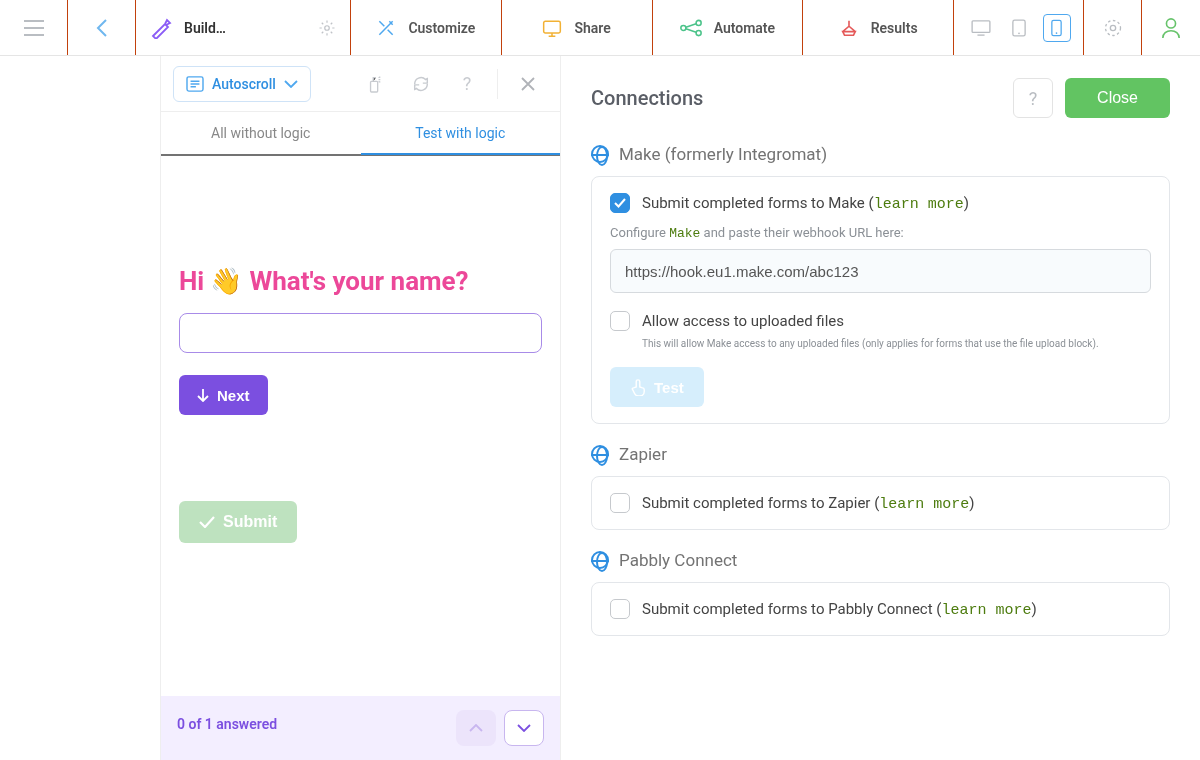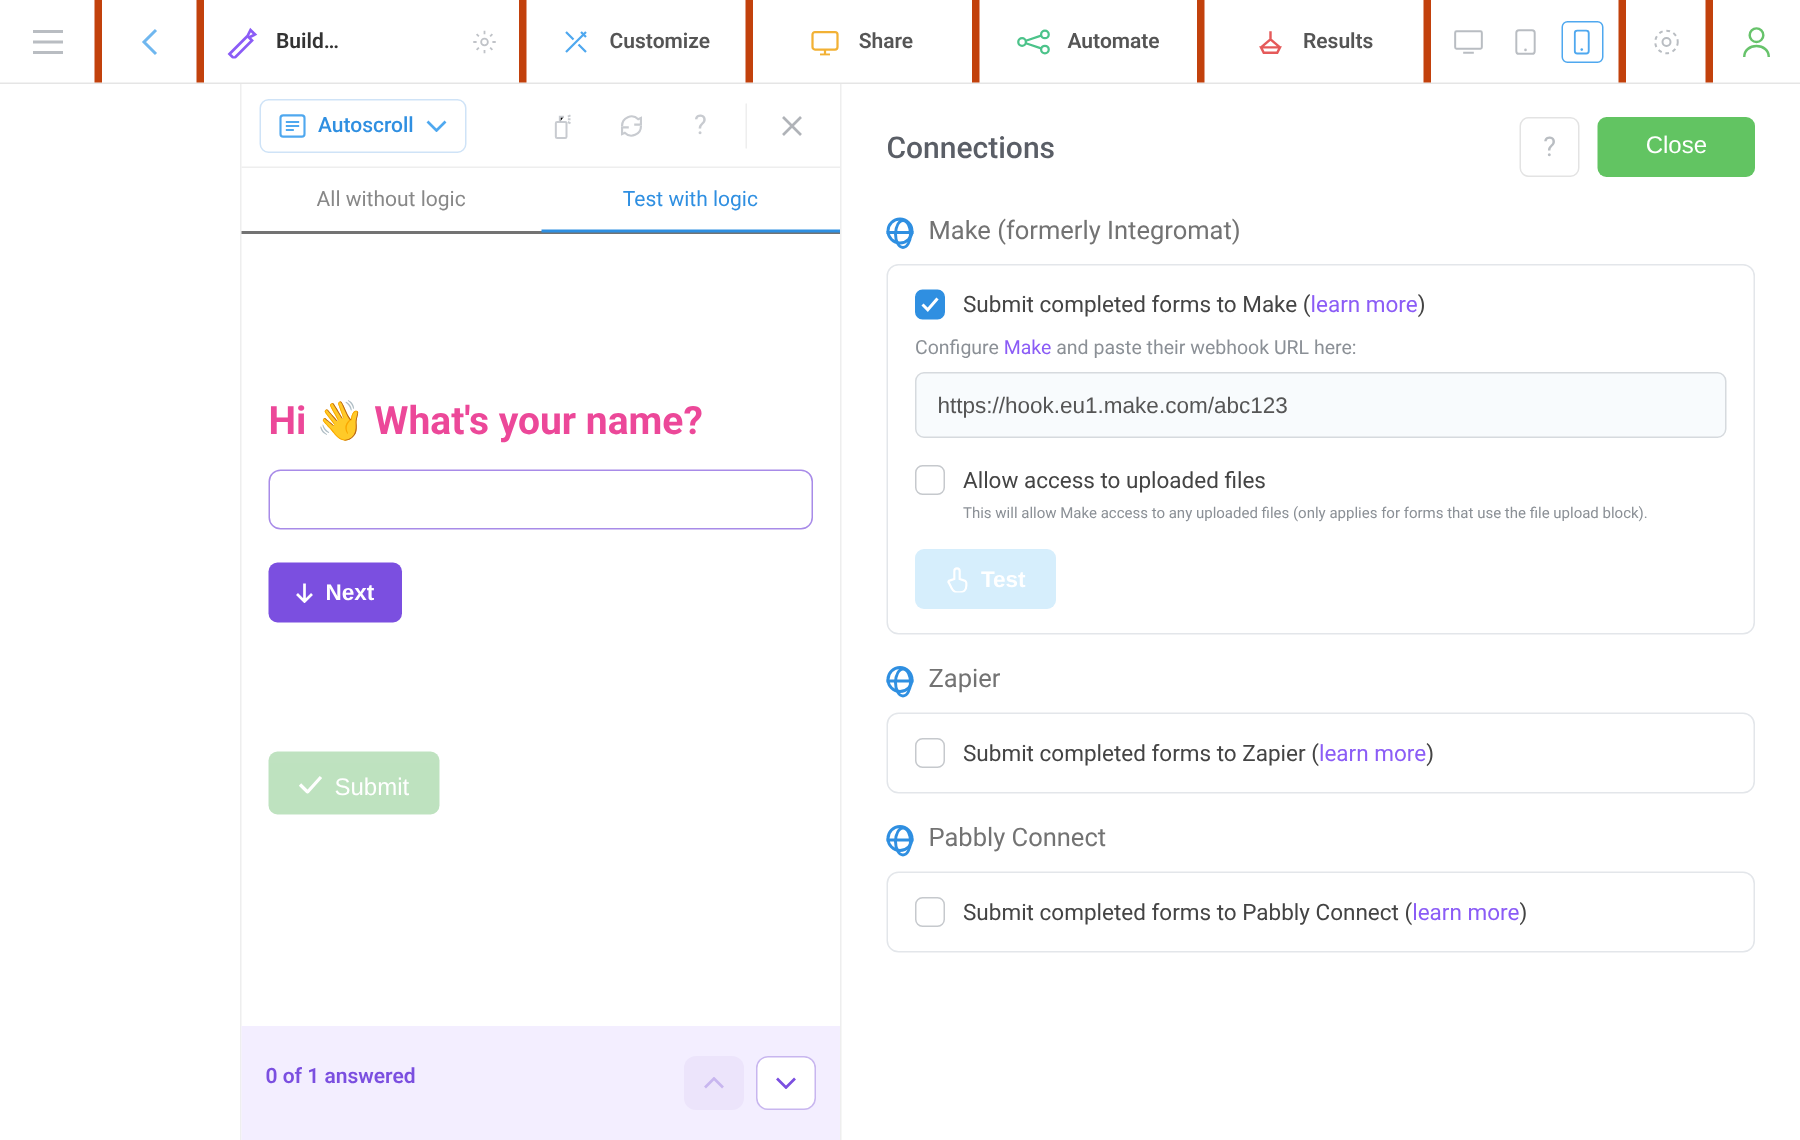--- a/index.html
+++ b/index.html
@@ -1,19 +1,19 @@
 <!DOCTYPE html>
 <html><head>
 <meta charset="utf-8">
 <style>
 * { box-sizing: border-box; margin: 0; padding: 0; }
 body { font-family: -apple-system, BlinkMacSystemFont, "Segoe UI", Roboto, sans-serif; font-size: 14px; color: #333; background: #fff; width: 1200px; height: 760px; overflow: hidden; }
 
 .topbar { display: flex; height: 56px; border-bottom: 1px solid #e5e5e5; align-items: stretch; }
-.topbar-cell { display: flex; align-items: center; justify-content: center; border-right: 5px solid #c2410c; }
+.topbar-cell { display: flex; align-items: center; justify-content: center; border-right: 1px solid #c2410c; }
 .hamburger { width: 68px; }
 .back { width: 68px; color: #49a0e8; }
 .build-cell { flex: 0 0 215px; display: flex; align-items: center; justify-content: space-between; padding: 0 14px; }
 .build-left { display: flex; align-items: center; gap: 12px; }
 .build-label { font-weight: 600; color: #333; }
 .nav-cell { flex: 1; gap: 12px; font-weight: 600; color: #555; }
 .nav-cell svg, .nav-cell .ic { flex-shrink: 0; }
 .devices { width: 130px; gap: 10px; padding: 0 10px; }
 .device { width: 28px; height: 28px; display: flex; align-items: center; justify-content: center; color: #9aa0a6; border-radius: 4px; }
 .device.selected { border: 1.5px solid #4fa8ef; color: #4fa8ef; }
@@ -32,23 +32,23 @@
 
 .preview-tabs { height: 44px; display: flex; border-bottom: 2px solid #737373; }
 .preview-tab { flex: 1; display: flex; align-items: center; justify-content: center; color: #888; cursor: pointer; position: relative; }
 .preview-tab.active { color: #2f8fe1; }
 .preview-tab.active::after { content: ""; position: absolute; left: 0; right: 0; bottom: -1px; height: 2px; background: #2f8fe1; }
 
 .preview-body { flex: 1; padding: 110px 18px 20px 18px; position: relative; }
 .question { font-size: 26px; font-weight: 700; color: #ec4899; line-height: 1.2; margin-bottom: 16px; }
 .answer-input { width: 100%; height: 40px; border: 1.5px solid #a88be8; border-radius: 8px; padding: 0 12px; font-size: 15px; outline: none; }
 .next-btn { margin-top: 22px; height: 40px; padding: 0 18px; background: #7b4fe0; color: #fff; border: none; border-radius: 6px; font-size: 15px; font-weight: 600; display: inline-flex; align-items: center; gap: 8px; }
-.submit-btn { margin-top: 86px; height: 42px; padding: 16px 20px; background: #b8dfb9; color: #fff; border: none; border-radius: 6px; font-size: 16px; font-weight: 400; display: inline-flex; gap: 8px; opacity: .9; }
-
-.progressbar { height: 76px; background: #f3eeff; display: flex; align-items: center; justify-content: space-between; padding: 0 16px; }
+.submit-btn { margin-top: 86px; height: 42px; padding: 16px 20px; background: #b8dfb9; color: #fff; border: none; border-radius: 6px; font-size: 16px; font-weight: 700; display: inline-flex; align-items: center; gap: 8px; opacity: .9; }
+
+.progressbar { height: 64px; background: #f3eeff; display: flex; align-items: center; justify-content: space-between; padding: 0 16px; }
 .prog-text { color: #7b4fe0; font-weight: 600; font-size: 14px; }
 .prog-line { flex: 1; height: 4px; background: #e8def8; border-radius: 2px; margin: 0 18px 0 0; }
 .prog-nav { display: flex; gap: 8px; }
 .prog-btn { width: 40px; height: 36px; border: 1px solid #c8b6ef; border-radius: 8px; background: #fff; display: flex; align-items: center; justify-content: center; color: #7b4fe0; }
 .prog-btn.disabled { background: #ece4fb; color: #c8b6ef; border-color: transparent; }
 
 .right-header { display: flex; align-items: center; justify-content: space-between; padding: 22px 30px 14px 30px; }
 .right-title { font-size: 20px; color: #5a5e66; font-weight: 500; }
 .right-actions { display: flex; gap: 12px; align-items: center; }
 .help-btn { width: 40px; height: 40px; border: 1px solid #e3e3e3; border-radius: 6px; display: flex; align-items: center; justify-content: center; color: #b9bdc2; font-size: 18px; }
@@ -58,21 +58,21 @@
 .section-title { display: flex; align-items: center; gap: 10px; font-size: 17px; color: #737373; margin-bottom: 12px; }
 .globe { width: 18px; height: 18px; border-radius: 50%; border: 2px solid #2f8fe1; display: inline-flex; align-items: center; justify-content: center; position: relative; }
 .globe::before { content: ""; position: absolute; width: 18px; height: 2px; background: #2f8fe1; top: 7px; left: -2px; }
 .globe::after { content: ""; position: absolute; width: 8px; height: 16px; border: 2px solid #2f8fe1; border-radius: 50%; top: -1px; left: 3px; }
 
 .card { border: 1px solid #e3e6ea; border-radius: 8px; padding: 16px 18px; }
 .chk-row { display: flex; align-items: center; gap: 12px; }
 .chk { width: 20px; height: 20px; border: 1.5px solid #c6c9cd; border-radius: 5px; display: flex; align-items: center; justify-content: center; flex-shrink: 0; background: #fff; }
 .chk.checked { background: #2f8fe1; border-color: #2f8fe1; color: #fff; }
 .chk-label { color: #444; font-size: 15px; }
-.link { color: #8b5cf6; }
+.link { color: #4d7c0f; font-family: Liberation Mono, monospace; }
 .hint { color: #8b9096; font-size: 13px; margin: 12px 0 8px 0; }
 .webhook-input { width: 100%; height: 44px; border: 1px solid #d6dade; background: #f8fbfd; border-radius: 6px; padding: 0 14px; font-size: 15px; color: #555; }
 .subrow { margin-top: 18px; }
 .subhint { color: #8b9096; font-size: 10px; margin: 6px 0 0 32px; line-height: 1.4; }
 .test-btn { margin-top: 16px; height: 40px; padding: 0 20px; background: #d6eefc; color: #fff; border: none; border-radius: 6px; font-size: 15px; font-weight: 600; display: inline-flex; align-items: center; gap: 8px; }
 
 svg { display: block; }
 </style>
 </head>
 <body>

